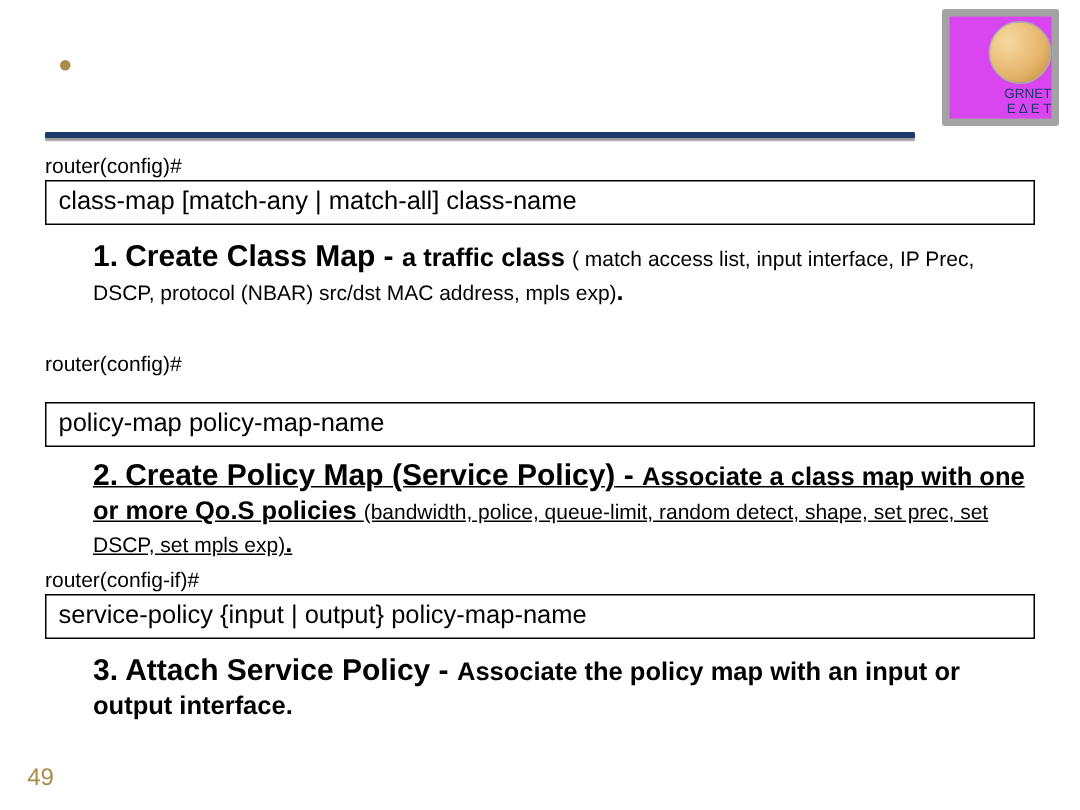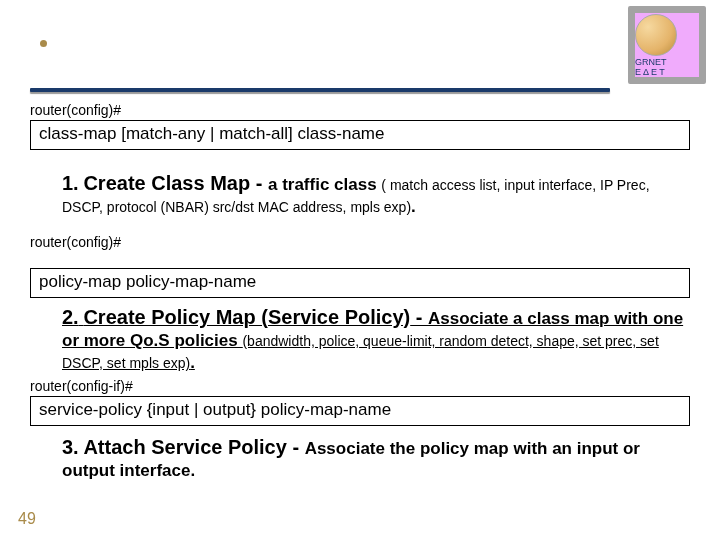--- a/index.html
+++ b/index.html
@@ -36,30 +36,30 @@
     background: #1a3a6a;
     box-shadow: 0 2px 1px rgba(0,0,0,0.4);
     border-radius: 1px;
   }
   .logo-box {
     position: absolute;
     right: 14px;
     top: 6px;
     width: 78px;
     height: 78px;
-    border: 7px solid #a3a3a3;
+    border: 5px solid #a3a3a3;
     border-radius: 2px;
     box-sizing: border-box;
     display: flex;
-    align-items: flex-start;
+    align-items: flex-end;
     justify-content: center;
     flex-direction: column;
     font-size: 9px;
     color: #1a3a6a;
-    background: #f0abfc;
+    background: #d946ef;
   }
   .logo-globe {
     width: 40px;
     height: 40px;
     border-radius: 50%;
     background: radial-gradient(circle at 30% 30%, #f6d9a0 0%, #e5b46a 60%, #b88a3a 100%);
     border: 1px solid #aaa;
     margin-bottom: 1px;
   }
   .prompt {
@@ -121,21 +121,21 @@
   <div class="logo-box">
     <div class="logo-globe"></div>
     <div>GRNET</div>
     <div>Ε Δ Ε Τ</div>
   </div>
 
   <div class="prompt" style="top:102px;">router(config)#</div>
   <div class="cmdbox" style="top:120px;">
     <span class="fixed">class-map [match-any | match-all] </span><span class="arg">class-name</span>
   </div>
-  <div class="body-text" style="top:170px;">
+  <div class="body-text" style="top:158px;">
     <span class="step-num">1.</span>
     <span> </span>
     <span class="step-title">Create Class Map</span><span class="step-sep"> - </span><span class="step-lead">a traffic class </span><span class="step-paren">( match access list, input interface, IP Prec, DSCP, protocol (NBAR) src/dst MAC address, mpls exp)</span><span class="step-lead">.</span>
   </div>
 
   <div class="prompt" style="top:234px;">router(config)#</div>
   <div class="cmdbox" style="top:268px;">
     <span class="fixed">policy-map </span><span class="arg">policy-map-name</span>
   </div>
   <div class="body-text" style="top:304px;text-decoration:underline;">

